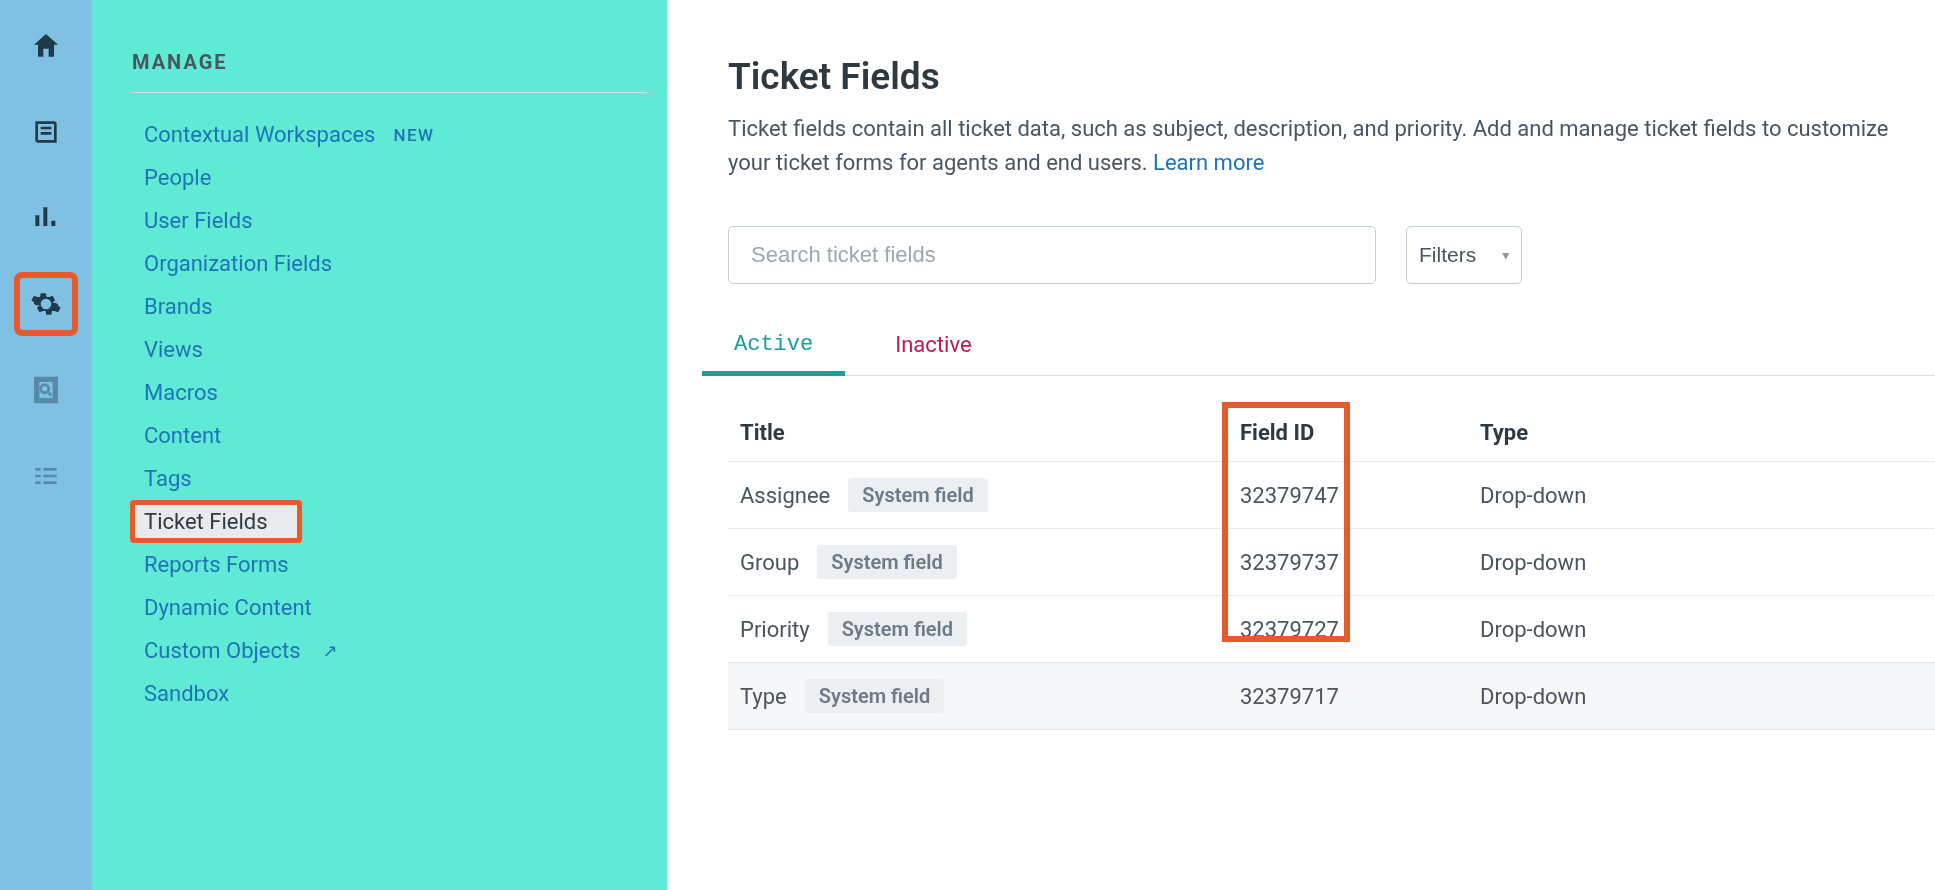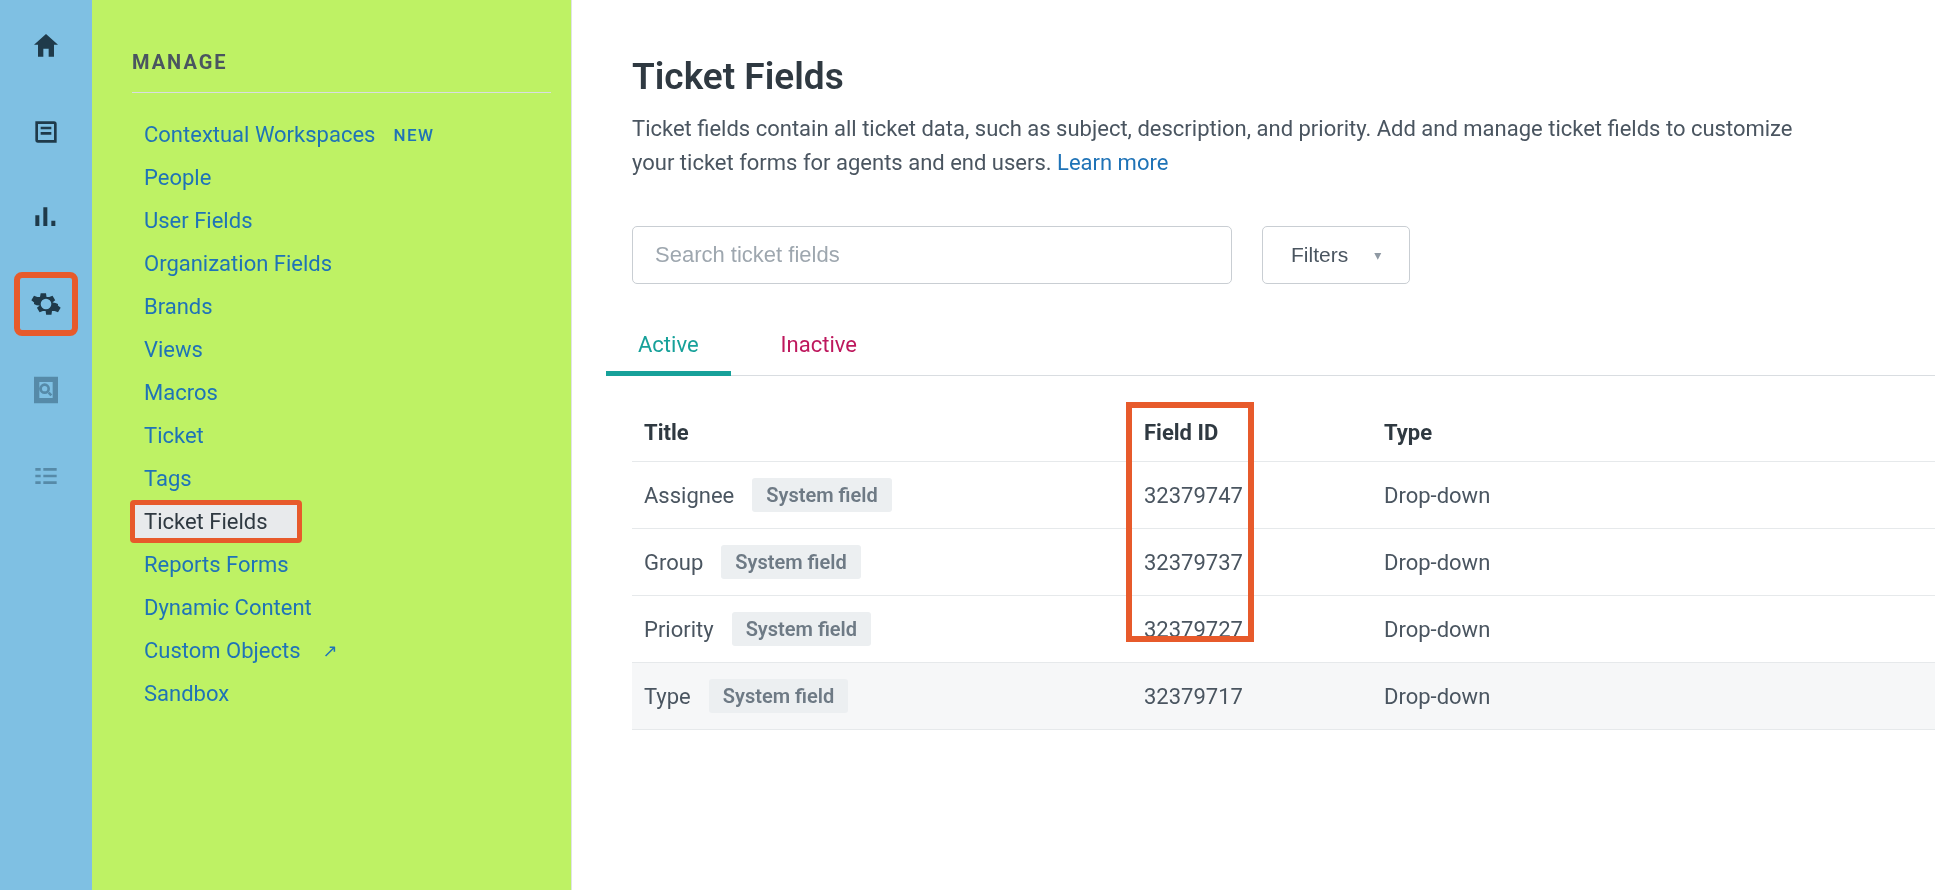--- a/index.html
+++ b/index.html
@@ -36,22 +36,22 @@
   }
   .rail-item.active {
     outline: 6px solid #e75a2b;
     outline-offset: -2px;
   }
   .rail-item svg { width: 32px; height: 32px; fill: currentColor; }
   .rail-item.muted { color: #568aa8; }
 
   
   .sidebar {
-    width: 480px;
-    background: #bef264;
+    width: 576px;
+    background: #5eead4;
     border-right: 1px solid #e0e3e6;
     padding: 50px 20px 0 40px;
     flex-shrink: 0;
   }
   .sidebar-heading {
     font-size: 20px;
     font-weight: 700;
     letter-spacing: 2px;
     color: #4a5560;
     margin-bottom: 18px;
@@ -107,37 +107,37 @@
     max-width: 1200px;
   }
   .page-desc a { color: #1f73b7; text-decoration: none; }
 
   .controls {
     display: flex;
     gap: 30px;
     margin-top: 46px;
   }
   .search-input {
-    width: 600px;
+    width: 648px;
     height: 58px;
     border: 1px solid #c9ced3;
     border-radius: 5px;
     font-size: 22px;
     padding: 0 22px;
     color: #2f3941;
   }
   .search-input::placeholder { color: #9ea7af; }
   .filters-btn {
     height: 58px;
     border: 1px solid #c9ced3;
     border-radius: 5px;
     background: #fff;
     font-size: 21px;
     color: #4a5560;
-    padding: 0 28px;
+    padding: 0 12px;
     display: flex;
     align-items: center;
     gap: 26px;
     cursor: pointer;
   }
   .filters-btn .chev { font-size: 14px; color: #8f99a3; }
 
   .tabs {
     display: flex;
     gap: 70px;
@@ -146,20 +146,21 @@
   }
   .tab {
     font-size: 22px;
     padding: 0 6px 18px 6px;
     color: #be185d;
     cursor: pointer;
     position: relative;
   }
   .tab.active {
     color: #17a19a;
+    font-family: Liberation Mono, monospace;
   }
   .tab.active::after {
     content: "";
     position: absolute;
     left: -26px;
     right: -26px;
     bottom: -1px;
     height: 5px;
     background: #17a19a;
   }
@@ -257,21 +258,21 @@
   <div class="sidebar-item">
     <span>Brands</span>
   </div>
   <div class="sidebar-item">
     <span>Views</span>
   </div>
   <div class="sidebar-item">
     <span>Macros</span>
   </div>
   <div class="sidebar-item">
-    <span>Ticket</span>
+    <span>Content</span>
   </div>
   <div class="sidebar-item">
     <span>Tags</span>
   </div>
   <div class="sidebar-item selected">
     <span>Ticket Fields</span>
   </div>
   <div class="sidebar-item">
     <span>Reports Forms</span>
   </div>

